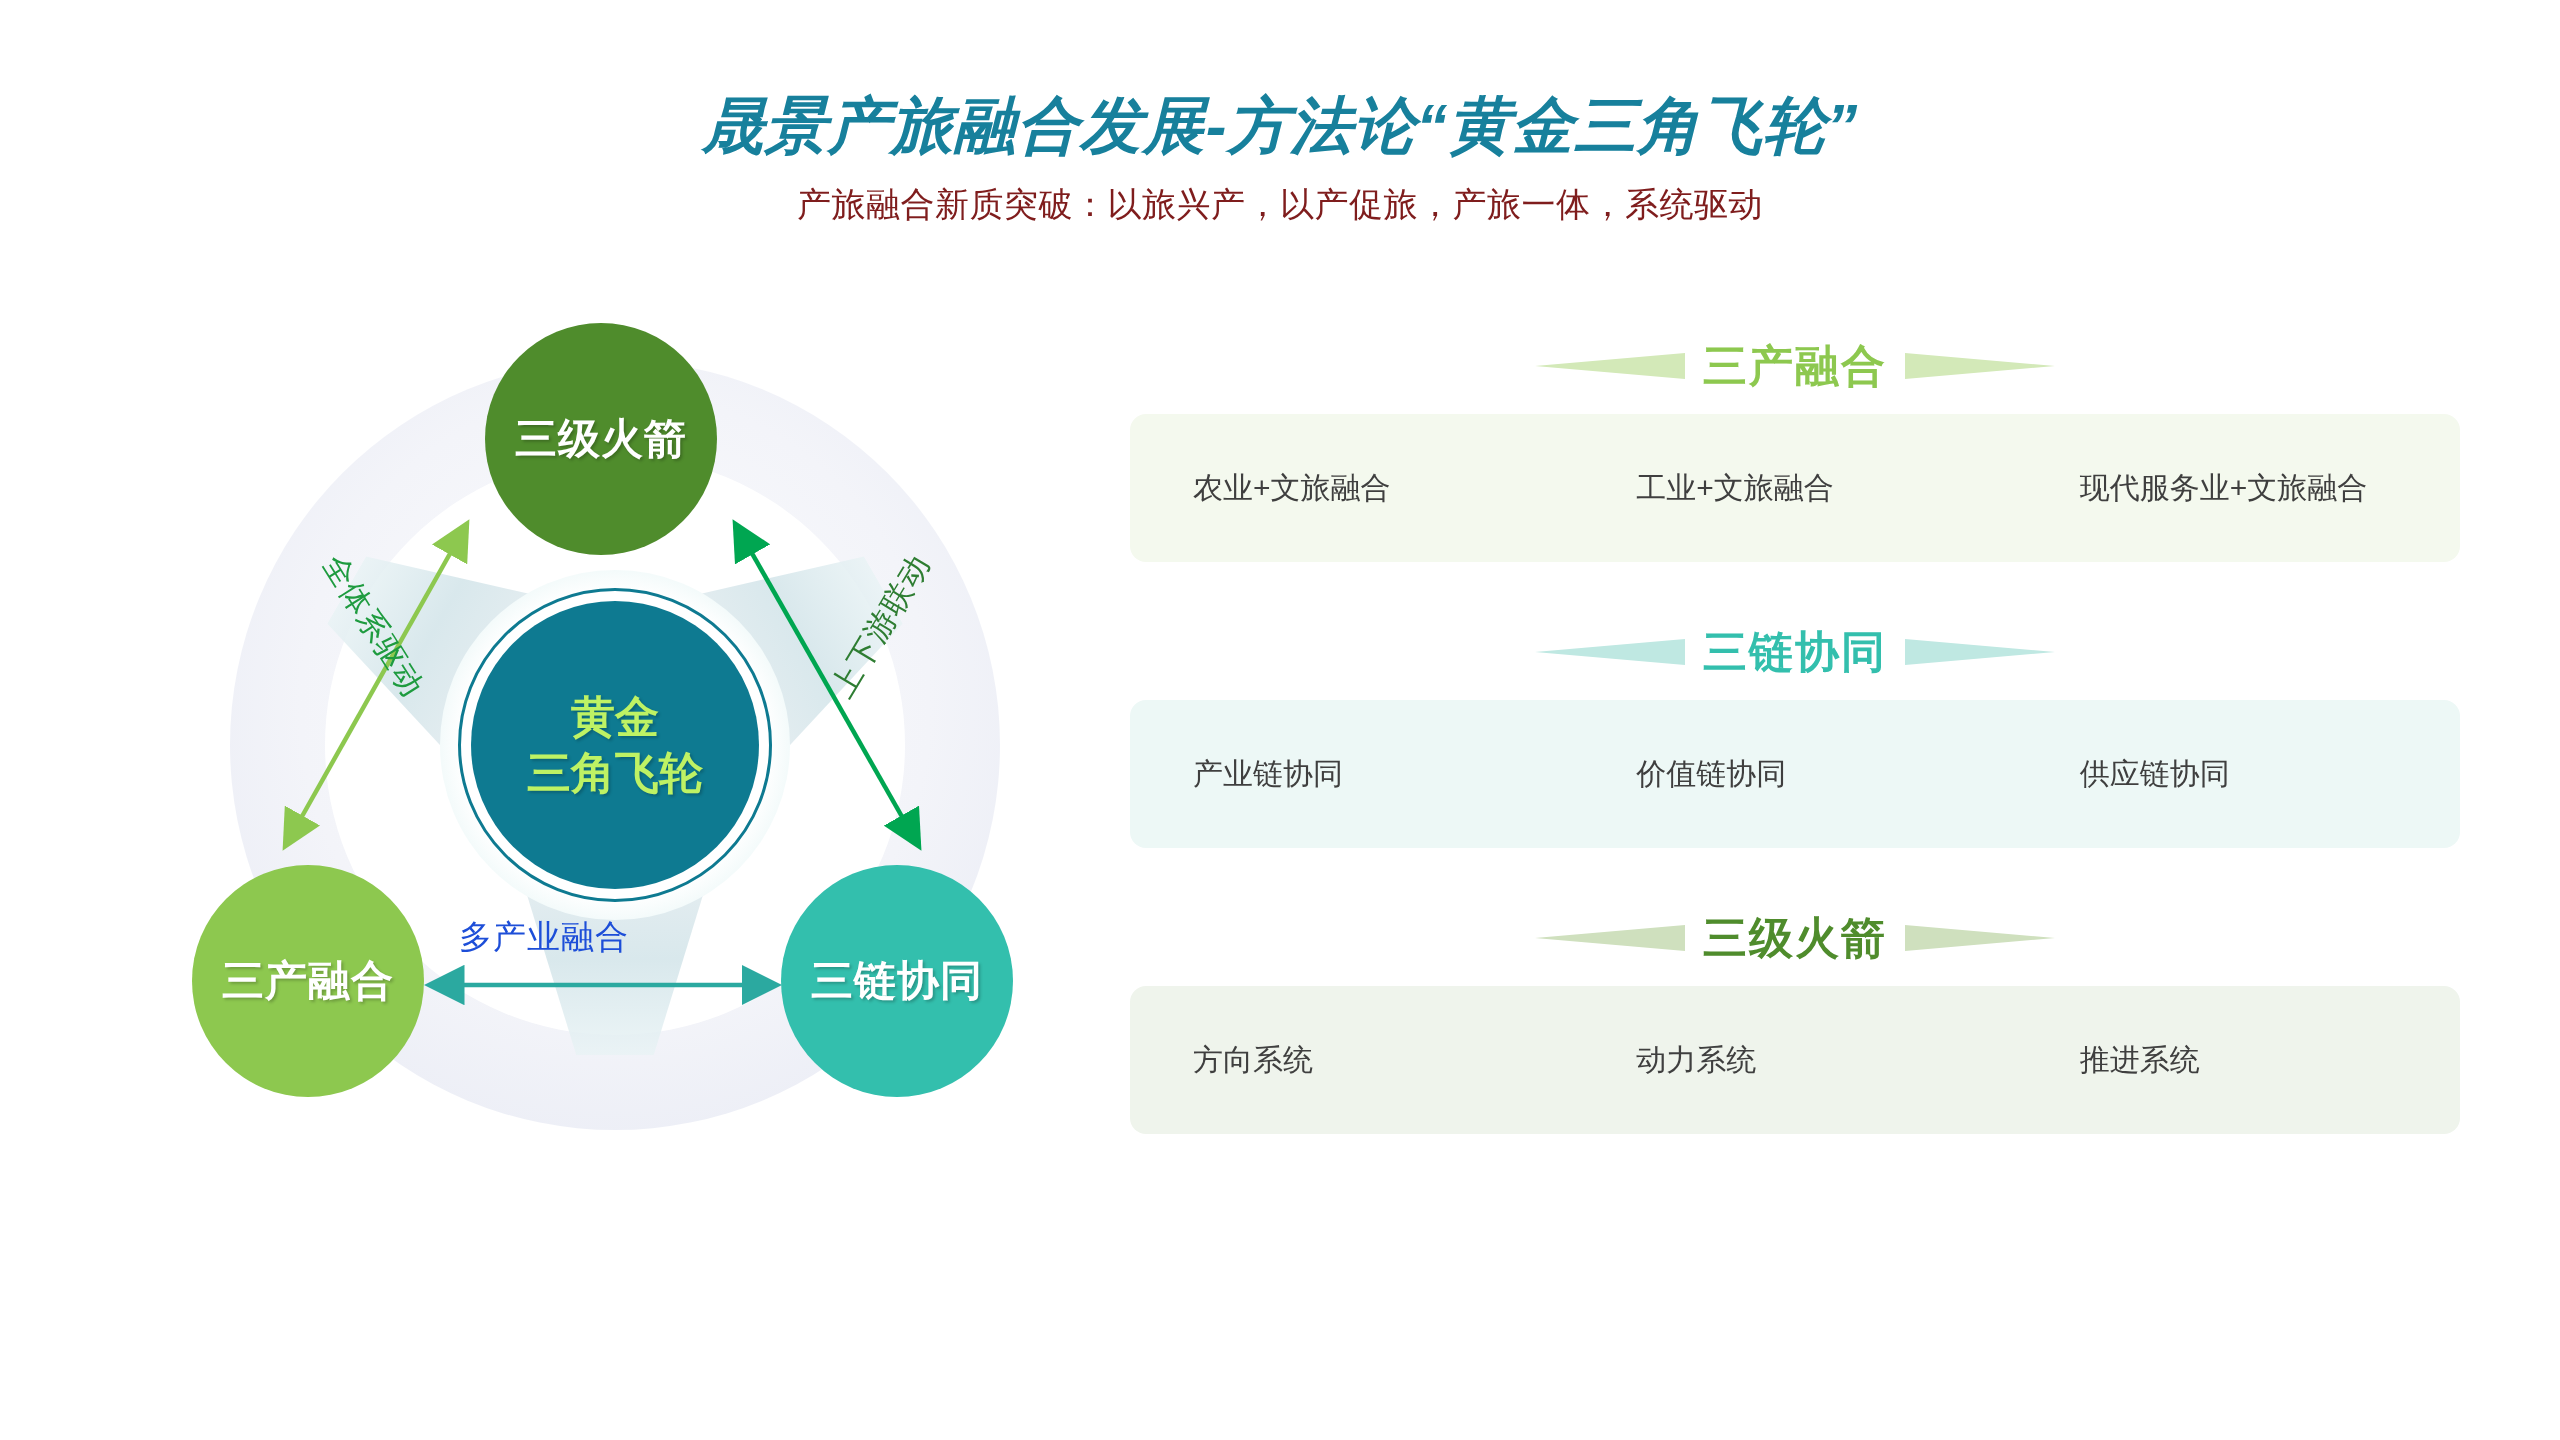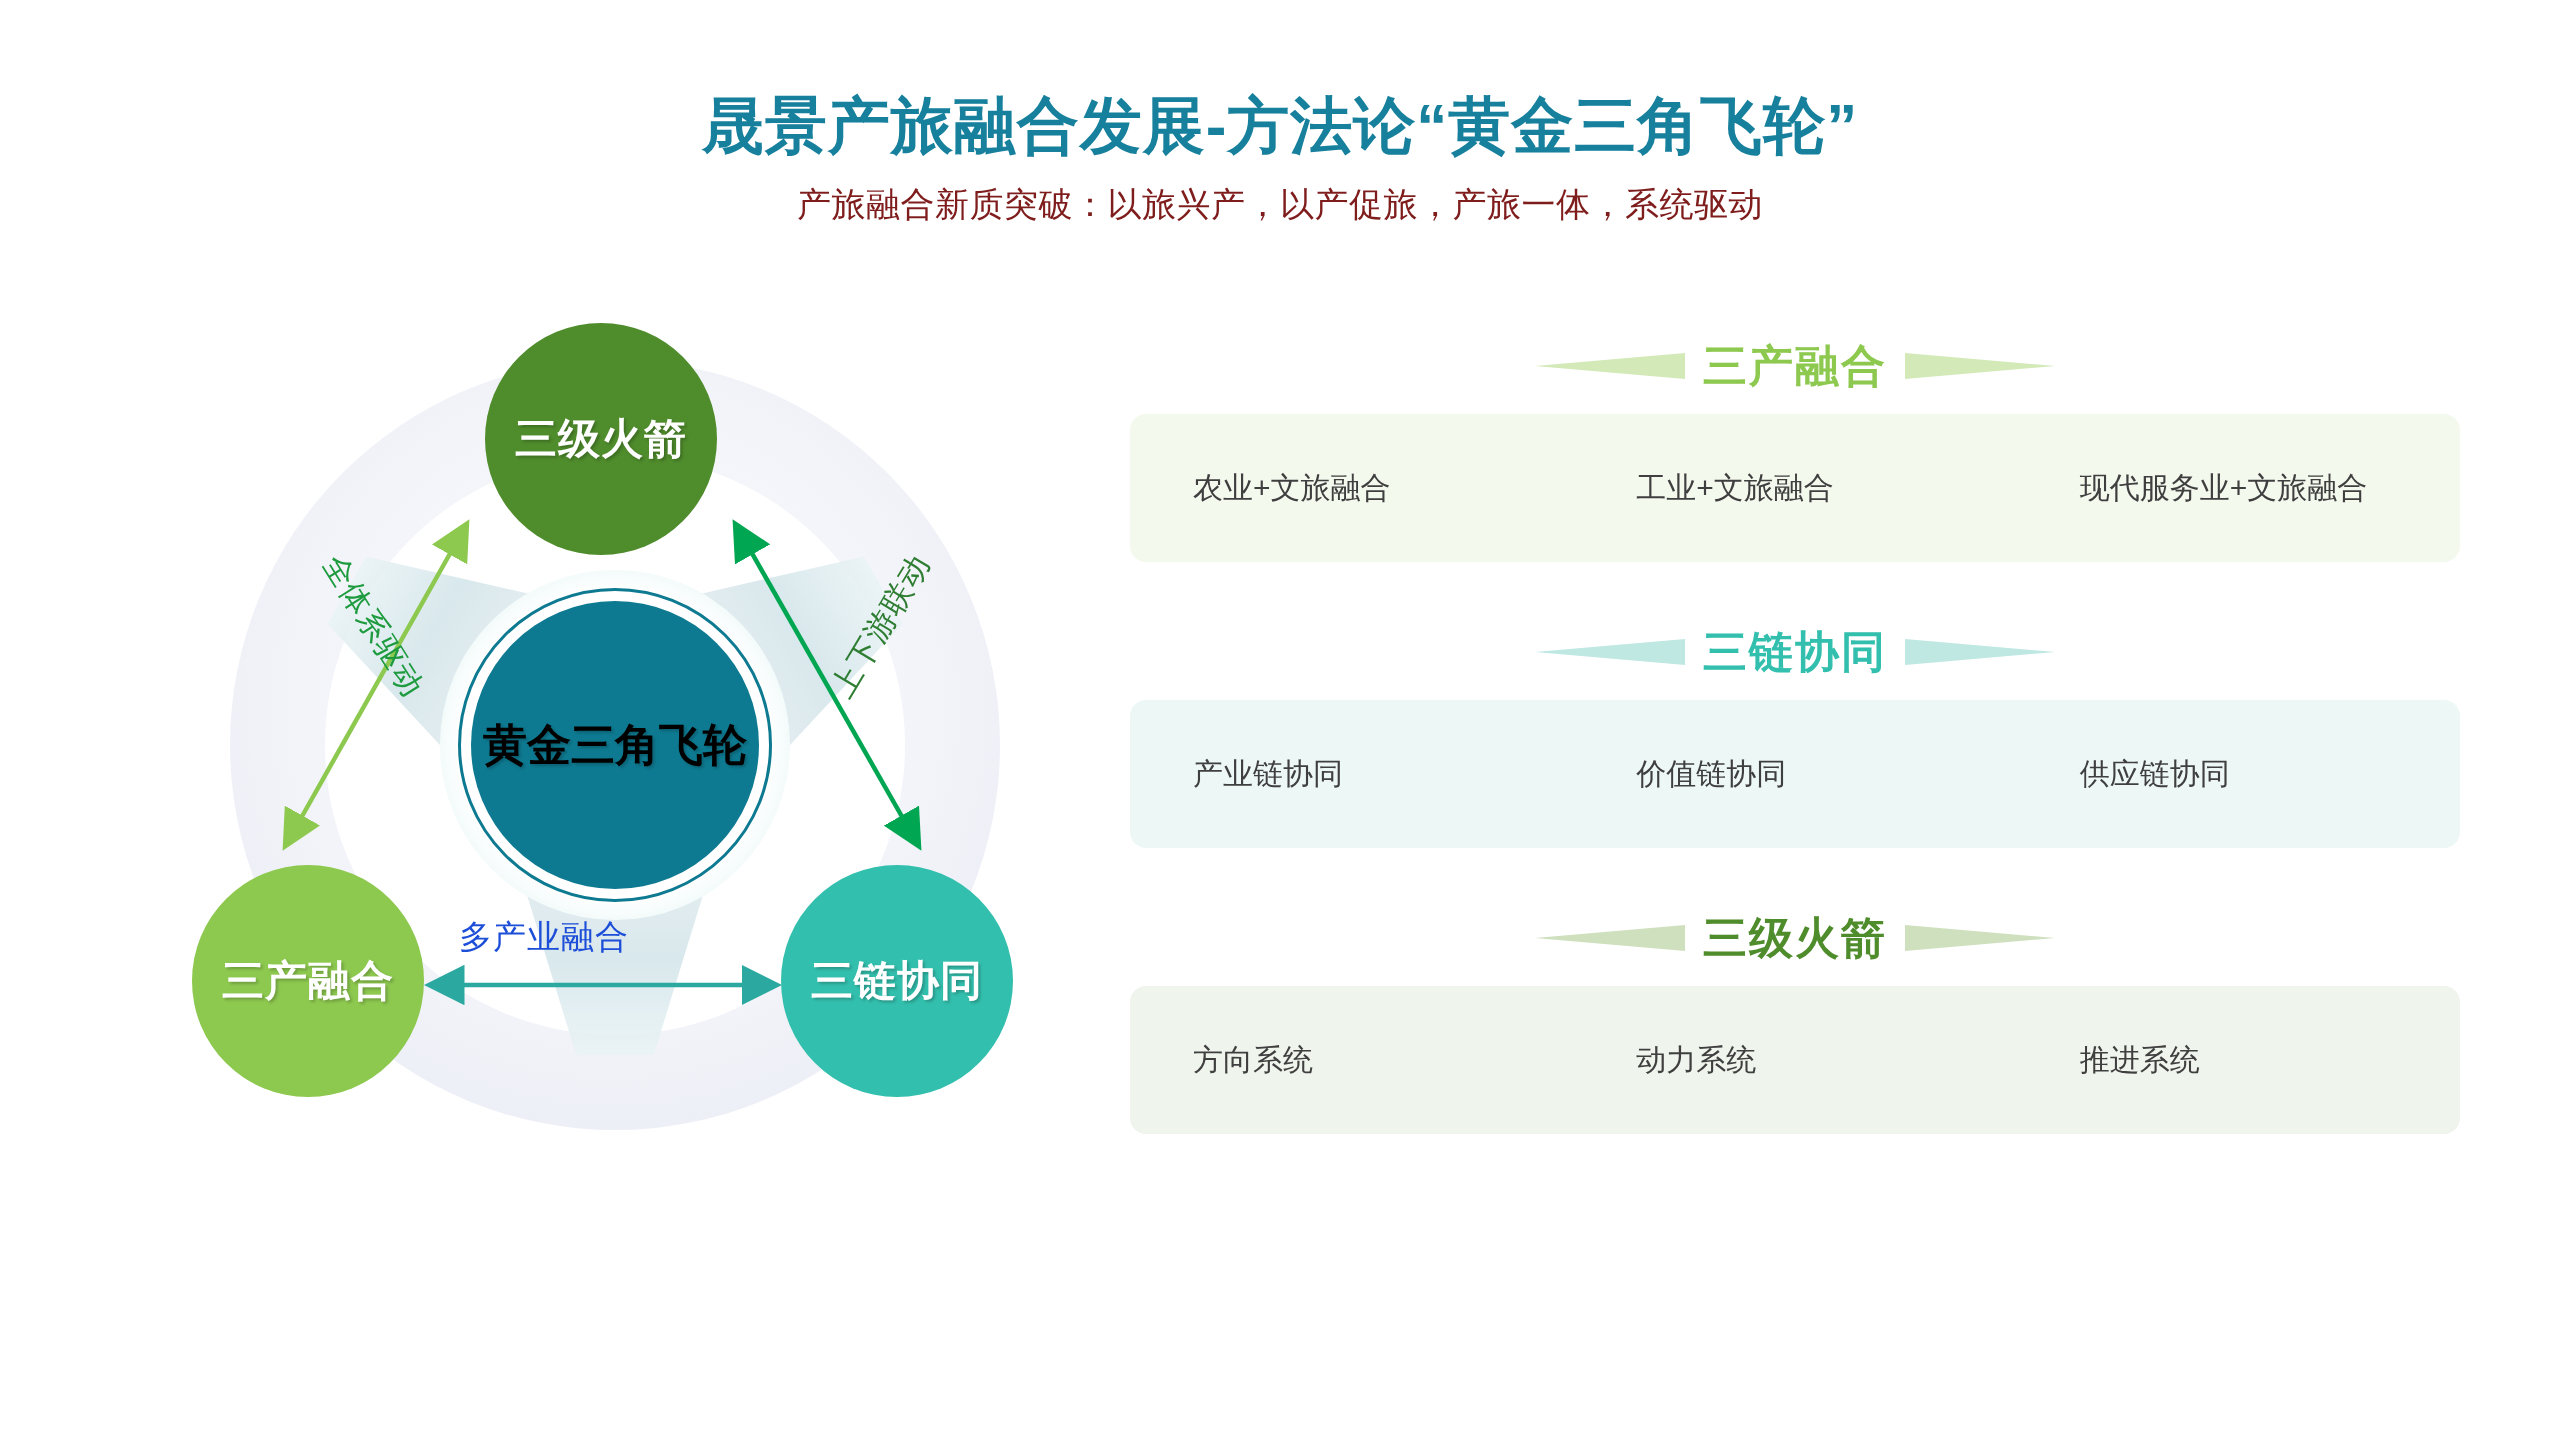--- a/index.html
+++ b/index.html
@@ -17,20 +17,21 @@
     position:absolute;left:0;top:92px;width:2560px;
     text-align:center;
   }
   #main-title{
     font-size:62px;
     font-weight:bold;
     color:#17809C;
     letter-spacing:1px;
     line-height:1.1;
     white-space:nowrap;
+    font-style:italic;
   }
   #subtitle{
     margin-top:22px;
     font-size:34px;
     color:#7f1d1d;
     font-weight:normal;
     letter-spacing:0.5px;
     white-space:nowrap;
   }
 
@@ -97,22 +98,22 @@
     background:#ffffff;
     box-sizing:border-box;
   }
   .center-circle{
     position:absolute;
     left:296px;top:296px;
     width:288px;height:288px;
     border-radius:50%;
     background:#0E7A91;
     display:flex;align-items:center;justify-content:center;
-    flex-direction:row;
-    color:#000000;
+    flex-direction:column;
+    color:#bef264;
     font-weight:bold;
     font-size:44px;
     line-height:1.28;
     text-align:center;
     text-shadow:2px 2px 3px rgba(0,0,0,0.20);
     box-sizing:border-box;
   }
 
   
   .node{

